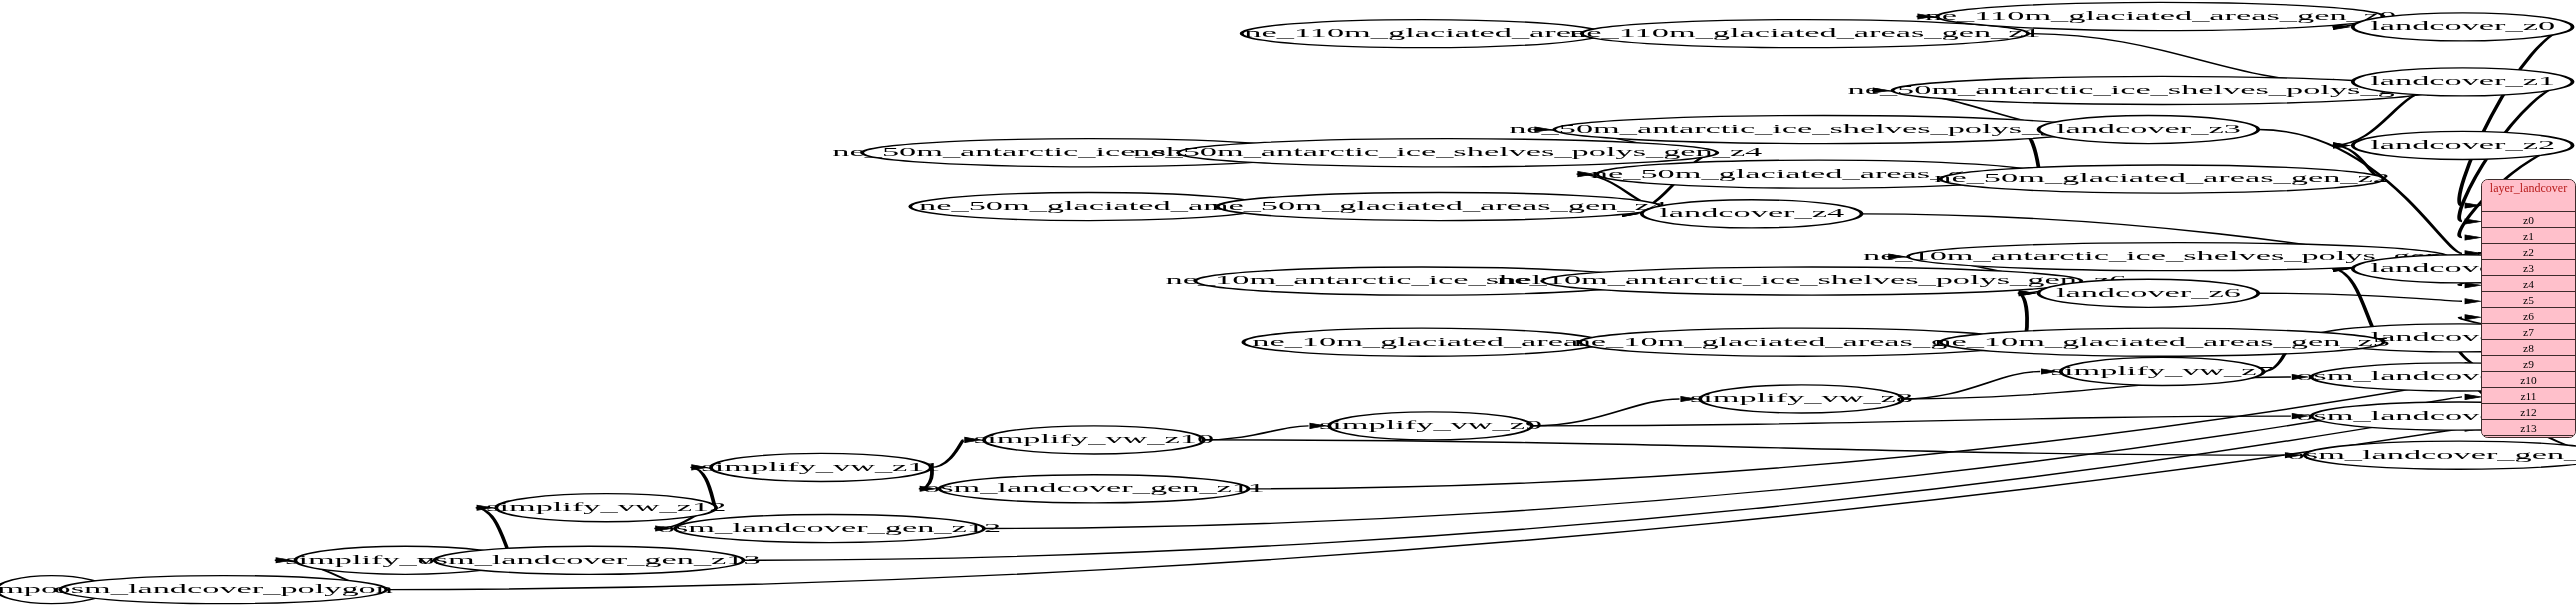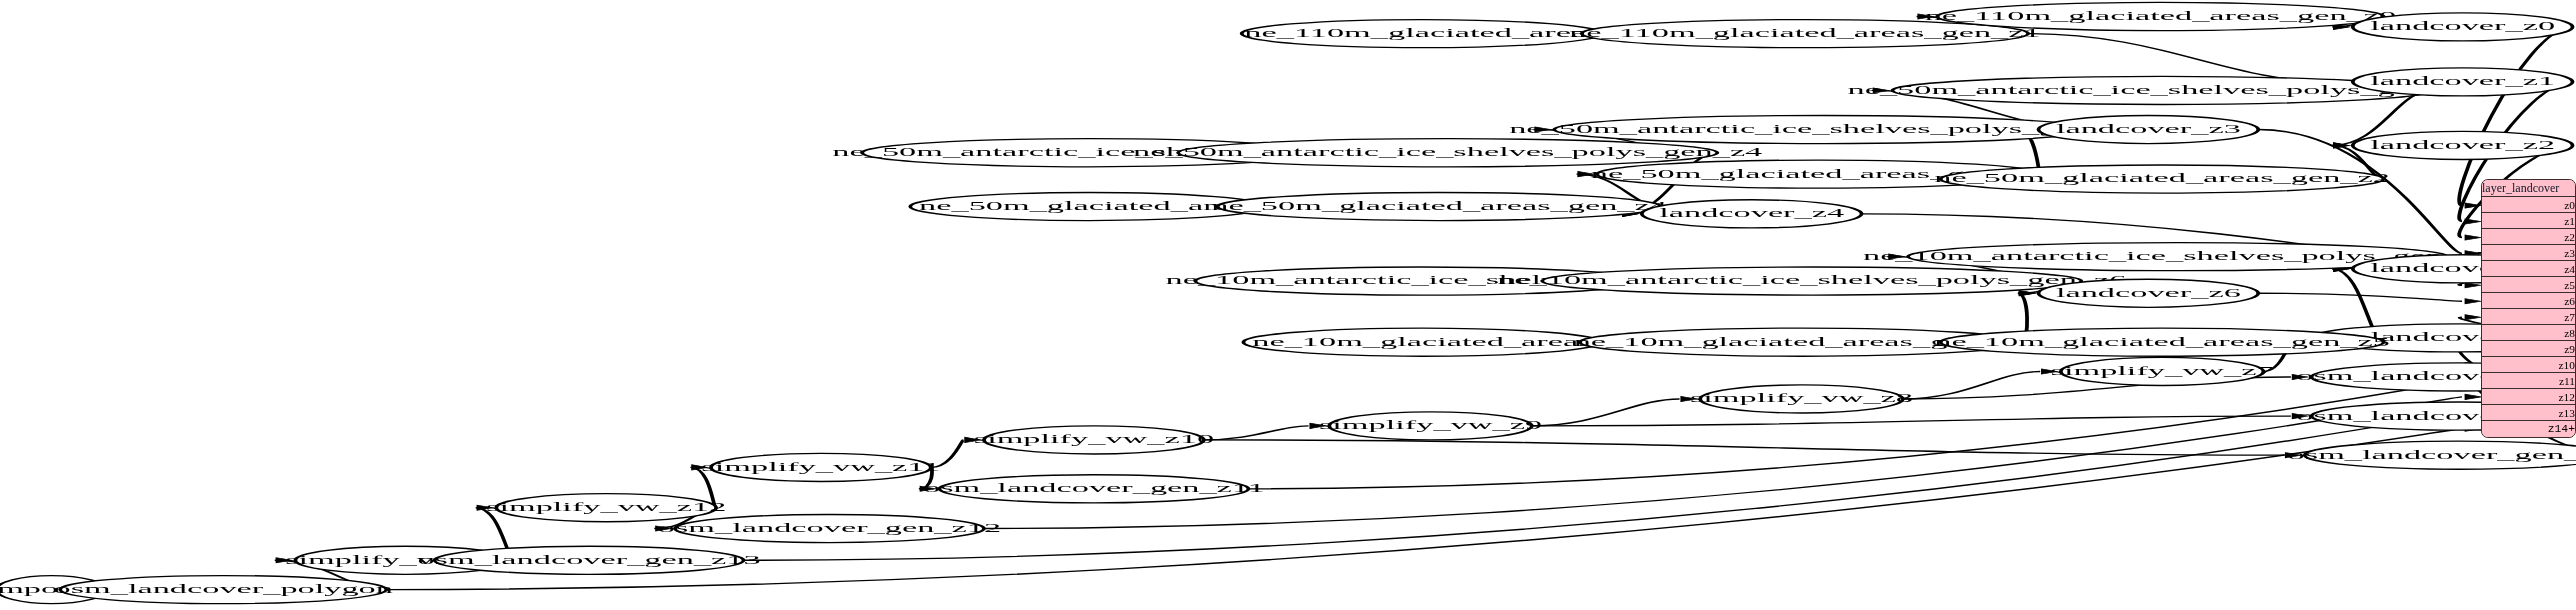--- a/index.html
+++ b/index.html
@@ -48,31 +48,32 @@
   
   #layer-table {
     position: absolute;
     border: 1.1px solid #3d2b2b;
     border-radius: 6.8px;
     background: #ffc0cb;
     box-sizing: border-box;
     overflow: hidden;
   }
   #layer-table .tbl-header {
+    text-align: center;
     font-family: "Liberation Serif", "DejaVu Serif", serif;
     font-size: 12px;
-    color: #0f172a;
+    color: #b91c1c;
     line-height: 17px;
-    height: 17px;
+    height: 32px;
     border-bottom: 1.1px solid #3d2b2b;
     box-sizing: border-box;
     background: #ffc0cb;
   }
   #layer-table .tbl-row {
-    text-align: right;
+    text-align: center;
     font-family: "Liberation Serif", "DejaVu Serif", serif;
     font-size: 11.4px;
     color: #000000;
     line-height: 16px;
     height: 16px;
     border-bottom: 1.1px solid #3d2b2b;
     box-sizing: border-box;
     background: #ffc0cb;
   }
   #layer-table .tbl-row.last {

